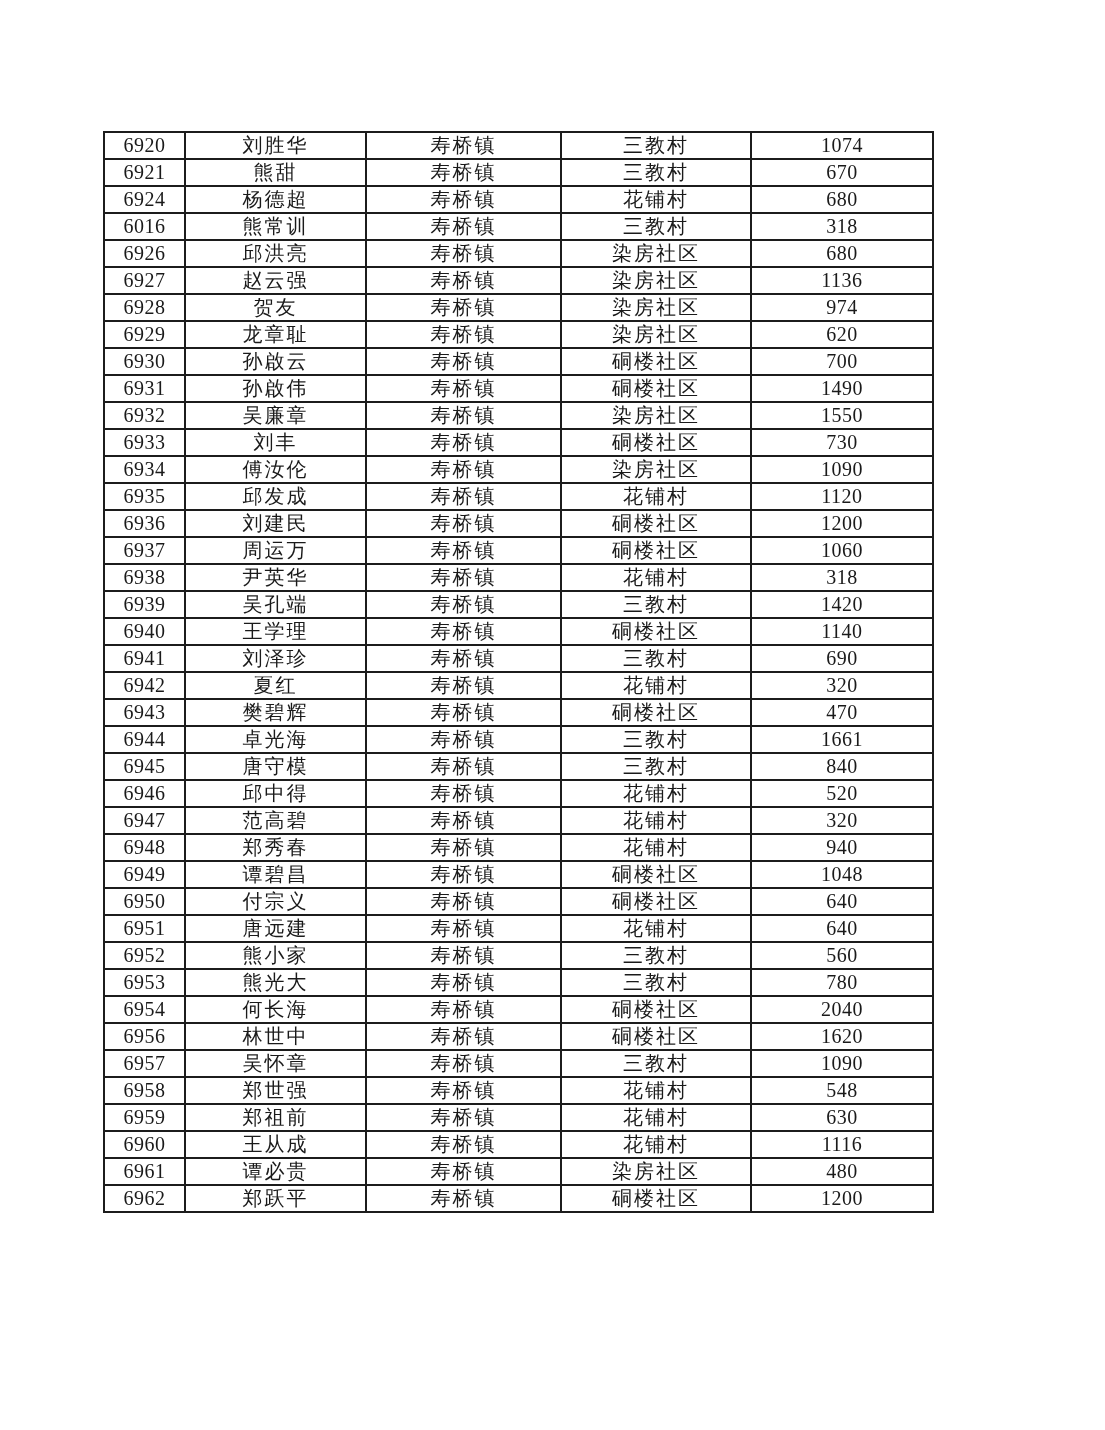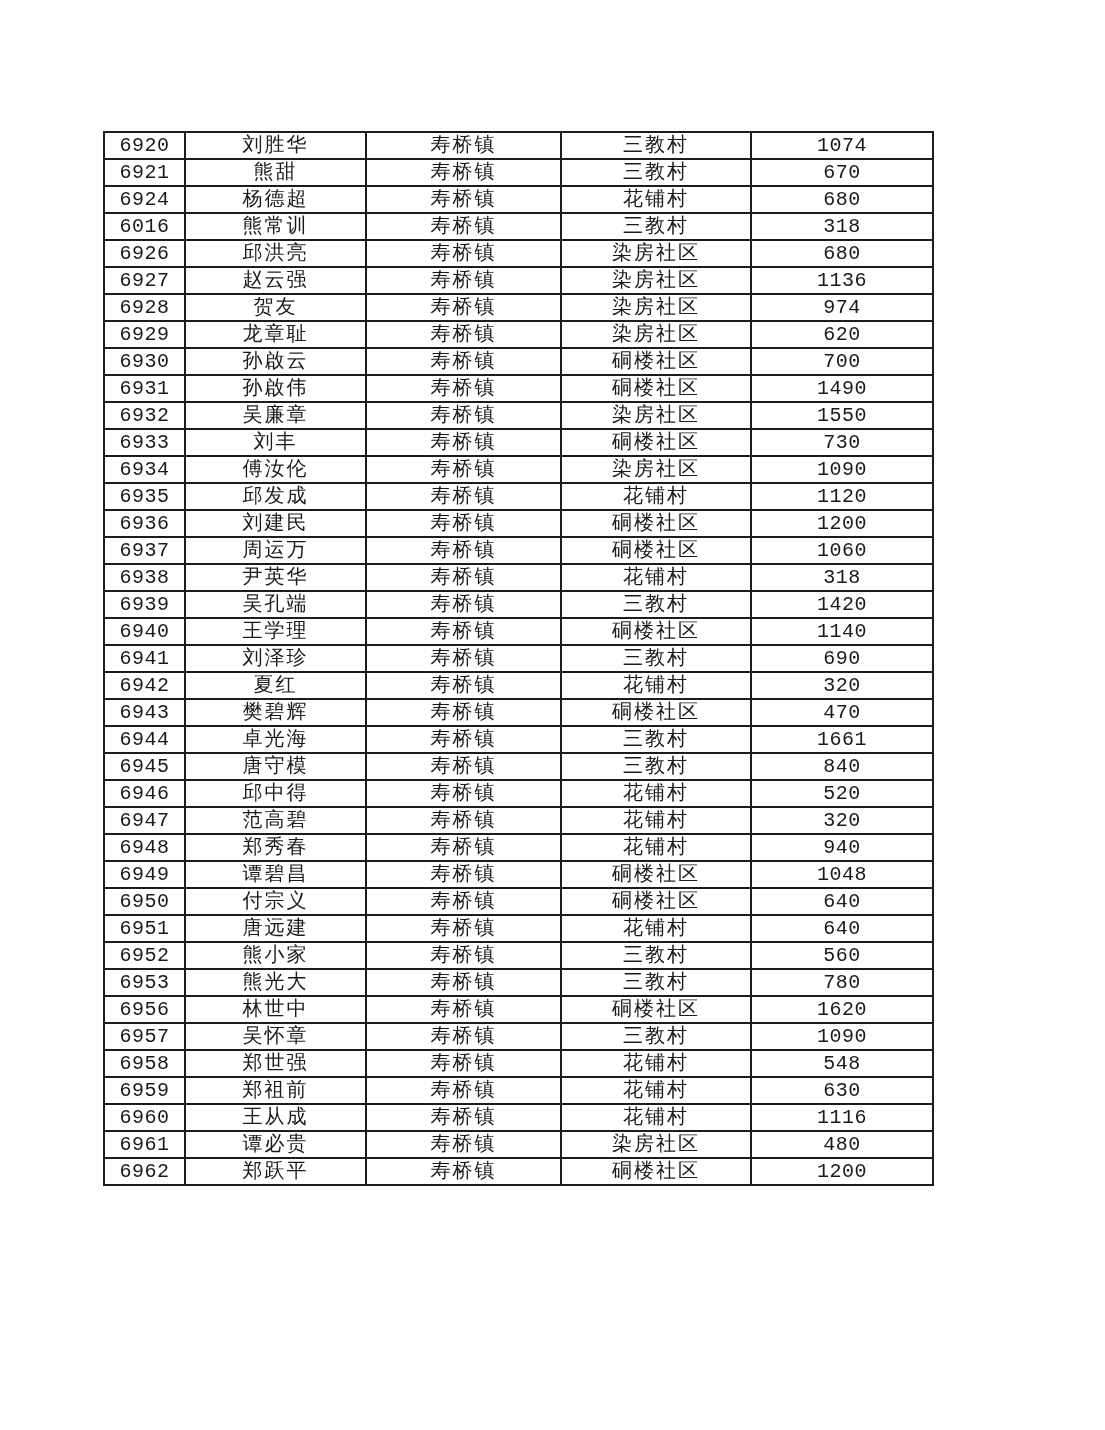--- a/index.html
+++ b/index.html
@@ -11,21 +11,20 @@
     height: 1430px;
     background: #ffffff;
     font-family: "Liberation Serif", "DejaVu Serif", serif;
   }
   .page {
     position: relative;
     width: 1105px;
     height: 1430px;
     background: #ffffff;
     overflow: hidden;
-    font-family: Liberation Mono, monospace;
   }
   .data-table {
     position: absolute;
     left: 103px;
     top: 131px;
     border-collapse: collapse;
     table-layout: fixed;
   }
   .data-table td {
     border: 2px solid #1c1c1c;
@@ -278,20 +277,27 @@
           <td class="num-cell">560</td>
         </tr>
         <tr>
           <td class="num-cell">6953</td>
           <td class="cjk-cell">熊光大</td>
           <td class="cjk-cell">寿桥镇</td>
           <td class="cjk-cell">三教村</td>
           <td class="num-cell">780</td>
         </tr>
         <tr>
+          <td class="num-cell">6954</td>
+          <td class="cjk-cell">何长海</td>
+          <td class="cjk-cell">寿桥镇</td>
+          <td class="cjk-cell">硐楼社区</td>
+          <td class="num-cell">2040</td>
+        </tr>
+        <tr>
           <td class="num-cell">6956</td>
           <td class="cjk-cell">林世中</td>
           <td class="cjk-cell">寿桥镇</td>
           <td class="cjk-cell">硐楼社区</td>
           <td class="num-cell">1620</td>
         </tr>
         <tr>
           <td class="num-cell">6957</td>
           <td class="cjk-cell">吴怀章</td>
           <td class="cjk-cell">寿桥镇</td>

